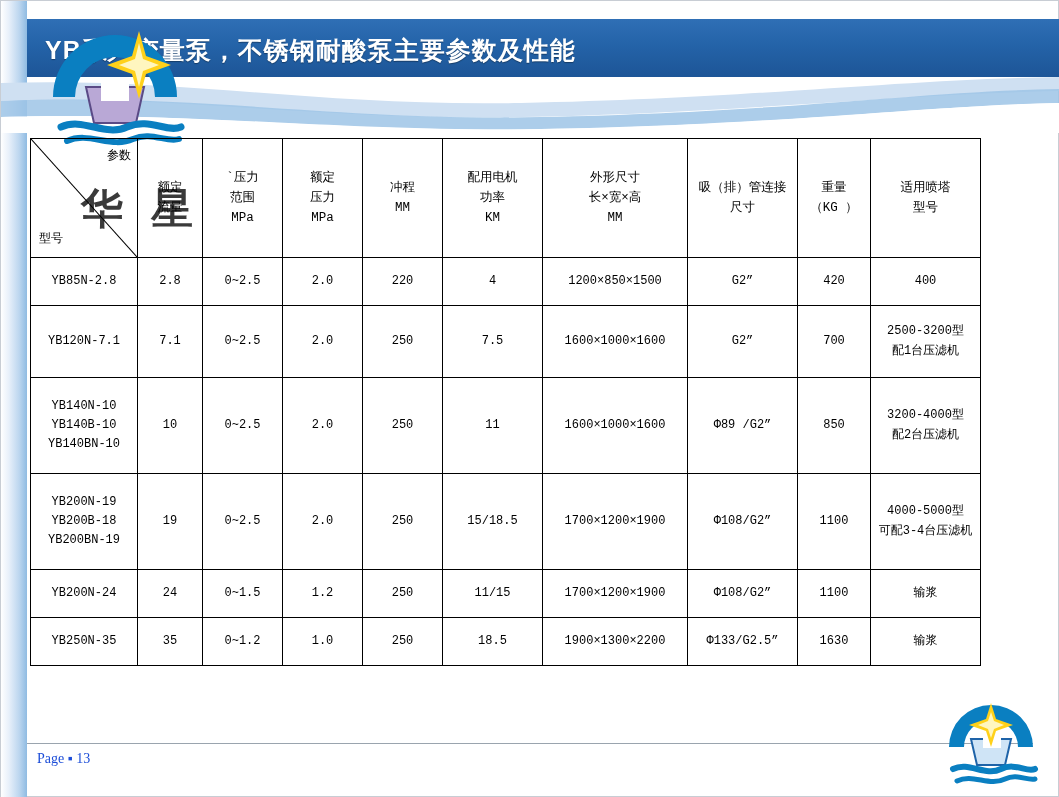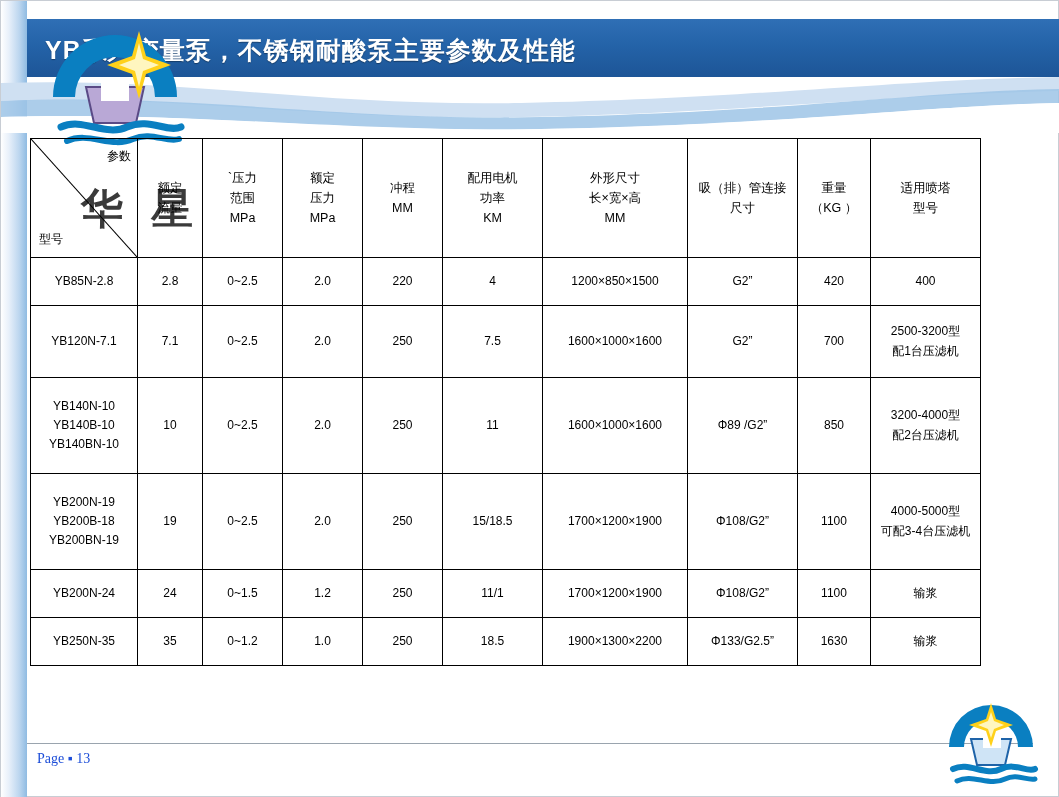--- a/index.html
+++ b/index.html
@@ -57,21 +57,21 @@
   .wm-hua{left:80px;top:180px;}
   .wm-xing{left:150px;top:180px;}
   
   .tbl-wrap{
     position:absolute;left:29px;top:137px;width:1000px;
   }
   table.spec{
     border-collapse:collapse;
     width:836px;
     table-layout:fixed;
-    font-family:Liberation Sans, sans-serif;
+    font-family:Liberation Mono, monospace;
   }
   table.spec td,table.spec th{
     border:1px solid #000000;
     text-align:center;
     vertical-align:middle;
     font-size:12px;
     color:#000000;
     padding:4px 2px;
     font-weight:normal;
     line-height:1.6;
@@ -286,21 +286,21 @@
         </tr>
 
         <tr class="rowcell">
           <td class="multi">
             <span>YB200N-24</span>
           </td>
           <td>24</td>
           <td>0~1.5</td>
           <td>1.2</td>
           <td>250</td>
-          <td>11/1</td>
+          <td>11/15</td>
           <td>1700×1200×1900</td>
           <td>Φ108/G2”</td>
           <td>1100</td>
           <td class="multi">
             <span>输浆</span>
           </td>
         </tr>
 
 
         <tr class="rowcell">

